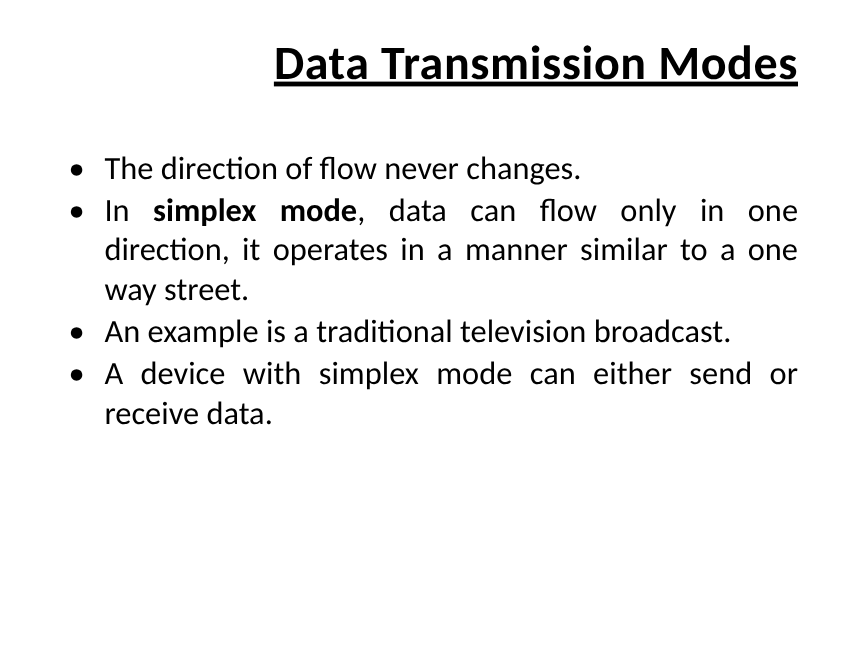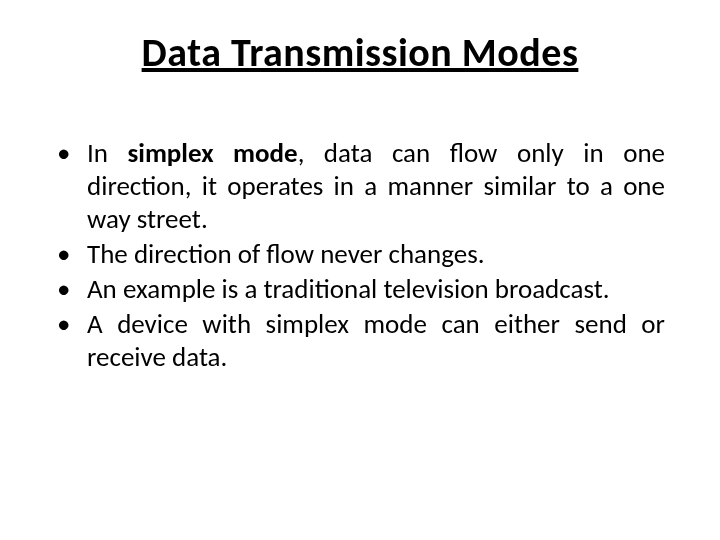--- a/index.html
+++ b/index.html
@@ -12,22 +12,22 @@
       height: 540px;
       background: #ffffff;
       font-family: Calibri, "Segoe UI", Arial, sans-serif;
       color: #000000;
       padding: 28px 55px 40px 55px;
     }
     .title {
       font-size: 40px;
       font-weight: bold;
       text-decoration: underline;
-      text-align: center;
-      margin-bottom: 60px;
+      text-align: right;
+      margin-bottom: 48px;
       letter-spacing: 0.5px;
     }
     .bullet-list {
       list-style: none;
     }
     .bullet-item {
       position: relative;
       padding-left: 32px;
       font-size: 27px;
       line-height: 1.22;
@@ -45,24 +45,24 @@
       font-weight: bold;
     }
   </style>
 </head>
 <body>
 
 <h1 class="title">Data Transmission Modes</h1>
 
 <ul class="bullet-list">
   <li class="bullet-item">
-    <span>In </span><span class="bold">simplex mode</span><span>, data can flow only in one direction, it operates in a manner similar to a one way street.</span>
+    <span>The direction of flow never changes.</span>
   </li>
   <li class="bullet-item">
-    <span>The direction of flow never changes.</span>
+    <span>In </span><span class="bold">simplex mode</span><span>, data can flow only in one direction, it operates in a manner similar to a one way street.</span>
   </li>
   <li class="bullet-item">
     <span>An example is a traditional television broadcast.</span>
   </li>
   <li class="bullet-item">
     <span>A device with simplex mode can either send or receive data.</span>
   </li>
 </ul>
 
 </body></html>

